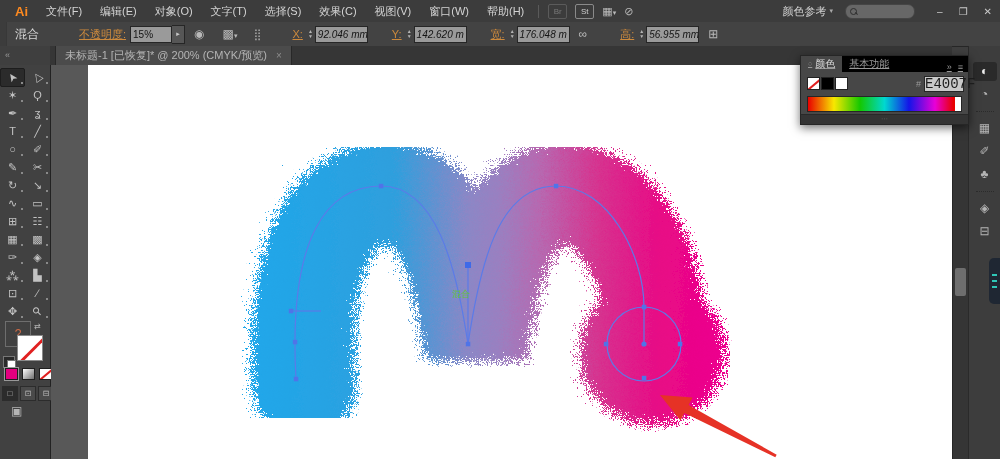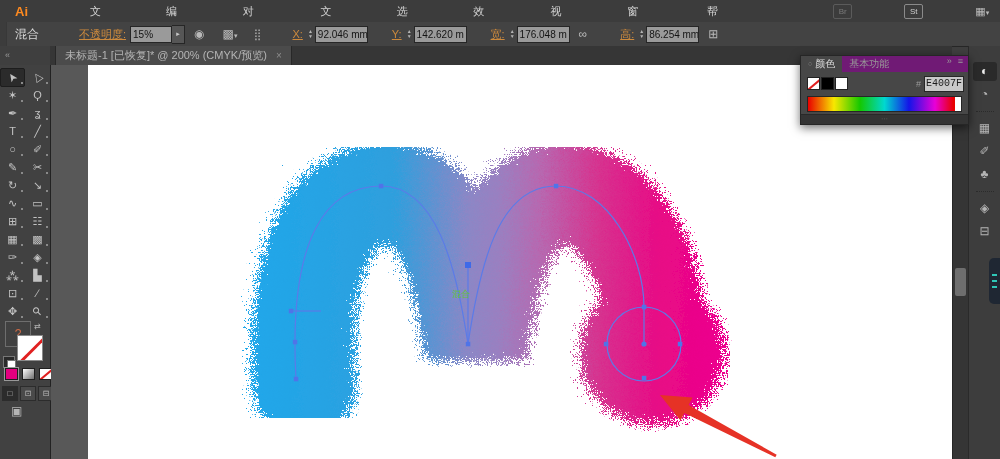--- a/index.html
+++ b/index.html
@@ -1,20 +1,20 @@
 <!DOCTYPE html>
 <html><head>
 <meta charset="utf-8">
 <style>
   html,body{margin:0;padding:0;background:#222;}
   .root{position:relative;width:1000px;height:459px;overflow:hidden;background:#3f3f3f;
         font-family:"Liberation Sans",sans-serif;-webkit-font-smoothing:antialiased;}
   
   .menubar{position:absolute;left:0;top:0;width:1000px;height:22px;background:#3c3c3c;
-           border-bottom:1px solid #292929;display:flex;align-items:center;font-size:11px;color:#d4d4d4;gap:44px;}
+           border-bottom:1px solid #292929;display:flex;align-items:center;font-size:11px;color:#d4d4d4;}
   .ailogo{color:#ff8a1f;font-weight:bold;font-size:13px;padding:0 9px 0 15px;}
   .mitem{padding:0 9px;height:22px;line-height:22px;cursor:default;}
   .msep{width:1px;height:13px;background:#5a5a5a;margin:0 5px;}
   .mi{min-width:15px;height:13px;border:1px solid #8a8a8a;border-radius:2px;font-size:8px;
       display:flex;align-items:center;justify-content:center;color:#cfcfcf;margin:0 4px;padding:0 1px;}
   .mi.dim{opacity:.4;}
   .mico{color:#b9b9b9;font-size:11px;margin:0 4px;}
   .mright{margin-left:auto;display:flex;align-items:center;}
   .wslabel{color:#cfcfcf;margin-right:3px;}
   .ddv{font-size:7px;color:#aaa;margin-right:12px;}
@@ -25,21 +25,21 @@
   .winbtn{color:#c9c9c9;font-size:10px;padding:0 8px;cursor:default;}
   
   .controlbar{position:absolute;left:0;top:22px;width:1000px;height:24px;background:#434343;
               border-bottom:1px solid #272727;display:flex;align-items:center;font-size:11px;color:#d9d9d9;}
   .grip{width:6px;height:24px;border-right:1px solid #383838;background:#3c3c3c;margin-right:8px;}
   .seltype{min-width:40px;font-size:12px;}
   .amber{color:#cd8a3d;text-decoration:underline;margin:0 4px 0 24px;}
   .vb{height:15px;background:#9a9a9a;border:1px solid #262626;color:#141414;font-size:10px;
       line-height:15px;padding:0 2px;overflow:hidden;white-space:nowrap;}
   .vb.op{width:36px;}
-  .vb.co{width:47px;}
+  .vb.co{width:47px;font-style:italic;}
   .ddbtn{width:12px;height:17px;background:#565656;border:1px solid #262626;border-left:none;color:#c9c9c9;
          font-size:7px;display:flex;align-items:center;justify-content:center;}
   .cbi{color:#b9b9b9;font-size:12px;margin:0 9px;}
   .refgrid{color:#9f9f9f;font-size:11px;margin:0 7px;}
   .sp{display:flex;flex-direction:column;justify-content:center;font-size:5px;color:#b5b5b5;line-height:5px;margin:0 2px 0 1px;}
   
   .toolhead{position:absolute;left:0;top:46px;width:50px;height:19px;background:#3f3f3f;color:#9a9a9a;
             font-size:9px;line-height:19px;padding-left:5px;box-sizing:border-box;}
   .tabrow{position:absolute;left:50px;top:46px;width:902px;height:19px;background:#363636;
           border-bottom:1px solid #262626;display:flex;}
@@ -81,36 +81,36 @@
   .vthumb{position:absolute;left:2px;top:203px;width:11px;height:28px;background:#6e6e6e;border-radius:2px;}
   
   .dock{position:absolute;left:968px;top:46px;width:32px;height:413px;background:#3d3d3d;border-left:1px solid #2a2a2a;
         display:flex;flex-direction:column;align-items:center;padding-top:14px;box-sizing:border-box;}
   .dkit{width:24px;height:19px;margin:2px 0;color:#b5b5b5;font-size:12px;line-height:19px;text-align:center;}
   .dkit.on{background:#2a2a2a;border-radius:3px;color:#ececec;}
   .dksep{width:18px;border-top:1px dotted #2b2b2b;margin:5px 0;}
   
   .cpanel{position:absolute;left:800px;top:55px;width:167px;z-index:6;box-shadow:0 3px 9px rgba(0,0,0,.55);
           border:1px solid #262626;background:#474747;}
-  .cptabs{height:16px;background:#701a75;display:flex;align-items:flex-start;font-size:10px;color:#989898;}
+  .cptabs{height:16px;background:#000000;display:flex;align-items:flex-end;font-size:10px;color:#989898;text-decoration:underline;}
   .cptab{padding:0 7px;height:16px;line-height:16px;display:flex;align-items:center;gap:3px;}
   .cptab.on{background:#474747;color:#ddd;}
   .cpbullet{font-size:7px;color:#888;}
   .cpicons{margin-left:auto;display:flex;gap:6px;padding-right:5px;color:#9a9a9a;font-size:9px;}
   .cpbody{position:relative;height:42px;}
   .cswrow{position:absolute;left:6px;top:5px;display:flex;gap:1px;}
   .csw{width:13px;height:13px;border:1px solid #222;box-sizing:border-box;}
   .csw.none{background:#fff;position:relative;overflow:hidden;}
   .csw.none:after{content:"";position:absolute;left:-2px;top:5px;width:18px;height:2px;background:#e02020;transform:rotate(-40deg);}
   .csw.black{background:#000;}
   .csw.white{background:#fff;}
   .hexwrap{position:absolute;right:4px;top:4px;display:flex;align-items:center;gap:3px;}
   .hexpre{color:#9a9a9a;font-size:9px;}
   .hexbox{width:38px;height:14px;background:#c9c9c9;border:1px solid #262626;color:#1c1c1c;
-          font-size:10px;line-height:14px;text-align:center;font-family:"Liberation Mono",monospace;}
+          font-size:14px;line-height:14px;text-align:center;font-family:"Liberation Mono",monospace;}
   .spectrum{position:absolute;left:6px;right:6px;top:24px;height:14px;border:1px solid #262626;
             background:linear-gradient(to right,#e80000 0%,#f8e800 17%,#14c800 34%,#00d8d0 50%,#1414e8 66%,#e800d8 83%,#e80000 95%);}
   .specwhite{position:absolute;right:0;top:0;width:6px;height:100%;background:#fff;}
   .cpgrip{height:9px;background:#343434;border-top:1px solid #292929;color:#6a6a6a;
           font-size:7px;line-height:8px;text-align:center;}
   
   .edgew{position:absolute;left:989px;top:258px;width:11px;height:46px;background:#1f2733;
          border-radius:5px 0 0 5px;z-index:7;display:flex;flex-direction:column;align-items:center;
          justify-content:center;gap:4px;}
   .edgedash{width:5px;height:2px;background:#2fc7b8;}
@@ -175,21 +175,21 @@
         <span>▲</span>
         <span>▼</span>
       </span>
     <span class="vb co">176.048 m</span>
     <span class="cbi">∞</span>
     <span class="amber">高:</span>
     <span class="sp">
         <span>▲</span>
         <span>▼</span>
       </span>
-    <span class="vb co">86.254 mm</span>
+    <span class="vb co">56.955 mm</span>
     <span class="cbi">⊞</span>
   </div>
 
   <div class="toolhead">«</div>
   <div class="tabrow">
     <div class="doctab">
       <span>未标题-1 [已恢复]* @ 200% (CMYK/预览)</span>
       <span class="tabclose">×</span>
     </div>
   </div>

